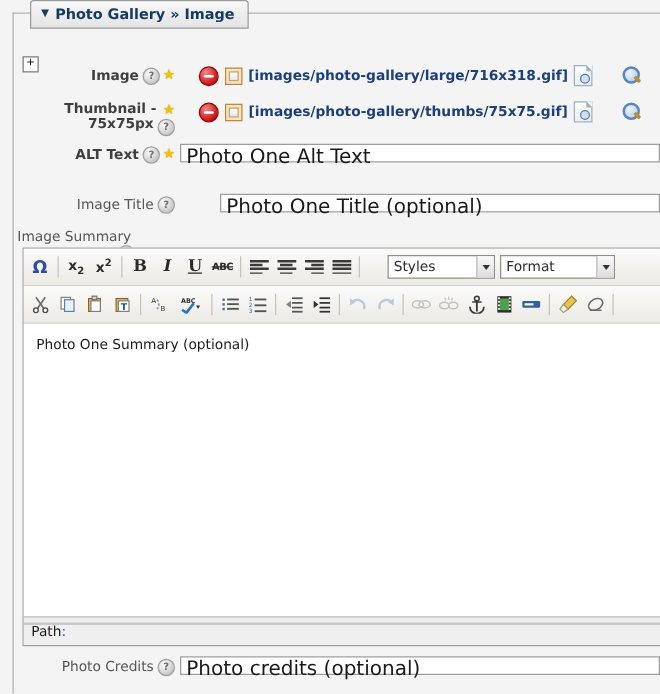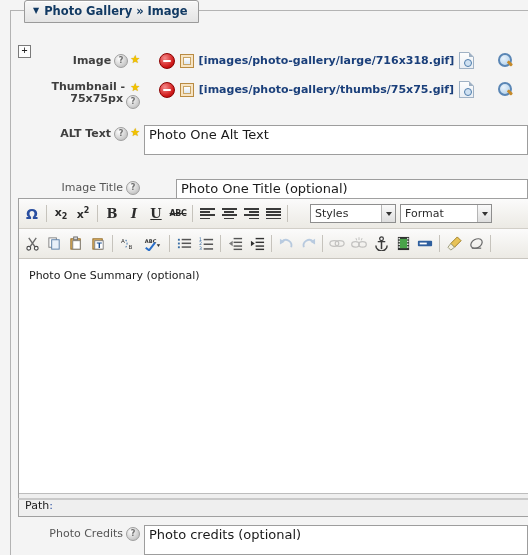--- a/index.html
+++ b/index.html
@@ -86,23 +86,23 @@
     display:inline-block;width:15px;height:15px;flex:none;position:relative;
   }
   .mag::before{content:"";position:absolute;left:0;top:0;width:10px;height:10px;
     border-radius:50%;border:2px solid #5a86b5;
     background:radial-gradient(circle at 35% 32%,#eaf3fb,#a9cbe8);}
   .mag::after{content:"";position:absolute;left:9px;top:9px;width:6px;height:2.5px;
     background:#c58a2a;transform:rotate(45deg);border-radius:1px;}
 
   
   .txt{
-    flex:1;min-width:0;height:30px;line-height:17px;
+    flex:1;min-width:0;height:15px;line-height:17px;
     border:1px solid #9d9d9d;background:#fff;
-    padding:0 0 0 4px;font-size:13px;color:#1a1a1a;
+    padding:0 0 0 4px;font-size:16px;color:#1a1a1a;
     font-family:"DejaVu Sans","Liberation Sans",sans-serif;
     box-sizing:border-box;margin-right:0;
   }
 
   
   .editor{
     position:absolute;left:18px;top:198px;width:528px;
     border:1px solid #a0a0a0;background:#fff;
     box-sizing:border-box;
   }
@@ -196,21 +196,21 @@
       </div>
       <div class="field-cell">
         <span class="del"></span>
         <span class="imgicon"></span>
         <span class="pathlink">[images/photo-gallery/thumbs/75x75.gif]</span>
         <span class="doc-mag"></span>
         <span class="mag"></span>
       </div>
     </div>
 
-    <div class="row" style="margin-top:16px;">
+    <div class="row" style="margin-top:6px;">
       <div class="label-cell req">
         <span class="ltext">ALT Text</span>
         <span class="help">?</span>
         <span class="star">★</span>
       </div>
       <div class="field-cell">
         <div class="txt">Photo One Alt Text</div>
       </div>
     </div>
 
@@ -219,20 +219,21 @@
         <span class="ltext">Image Title</span>
         <span class="help">?</span>
       </div>
       <div class="field-cell">
         <div class="txt">Photo One Title (optional)</div>
       </div>
     </div>
 
     <div class="row" style="margin-top:10px;">
       <div class="label-cell" style="width:108px;">
+        <span class="ltext">Image Summary</span>
         <span class="help">?</span>
       </div>
       <div class="field-cell"></div>
     </div>
 
   </div>
 
   <div class="editor">
 
     <div class="tbrow">

